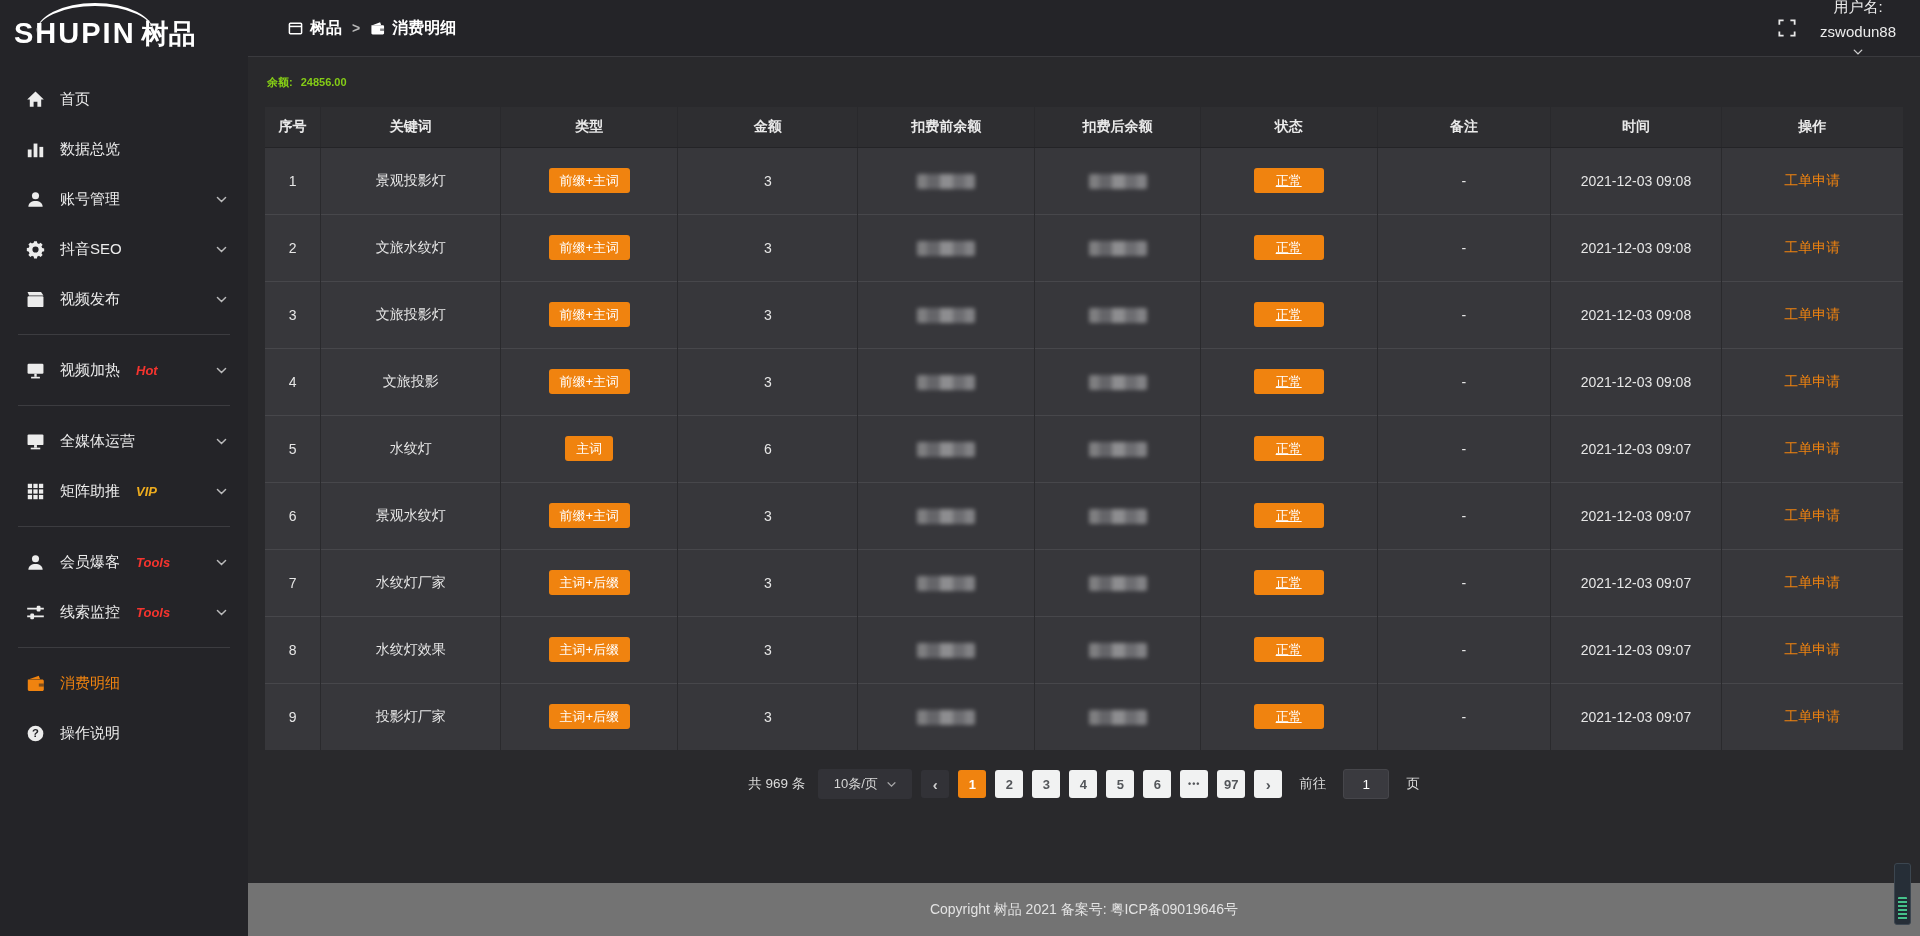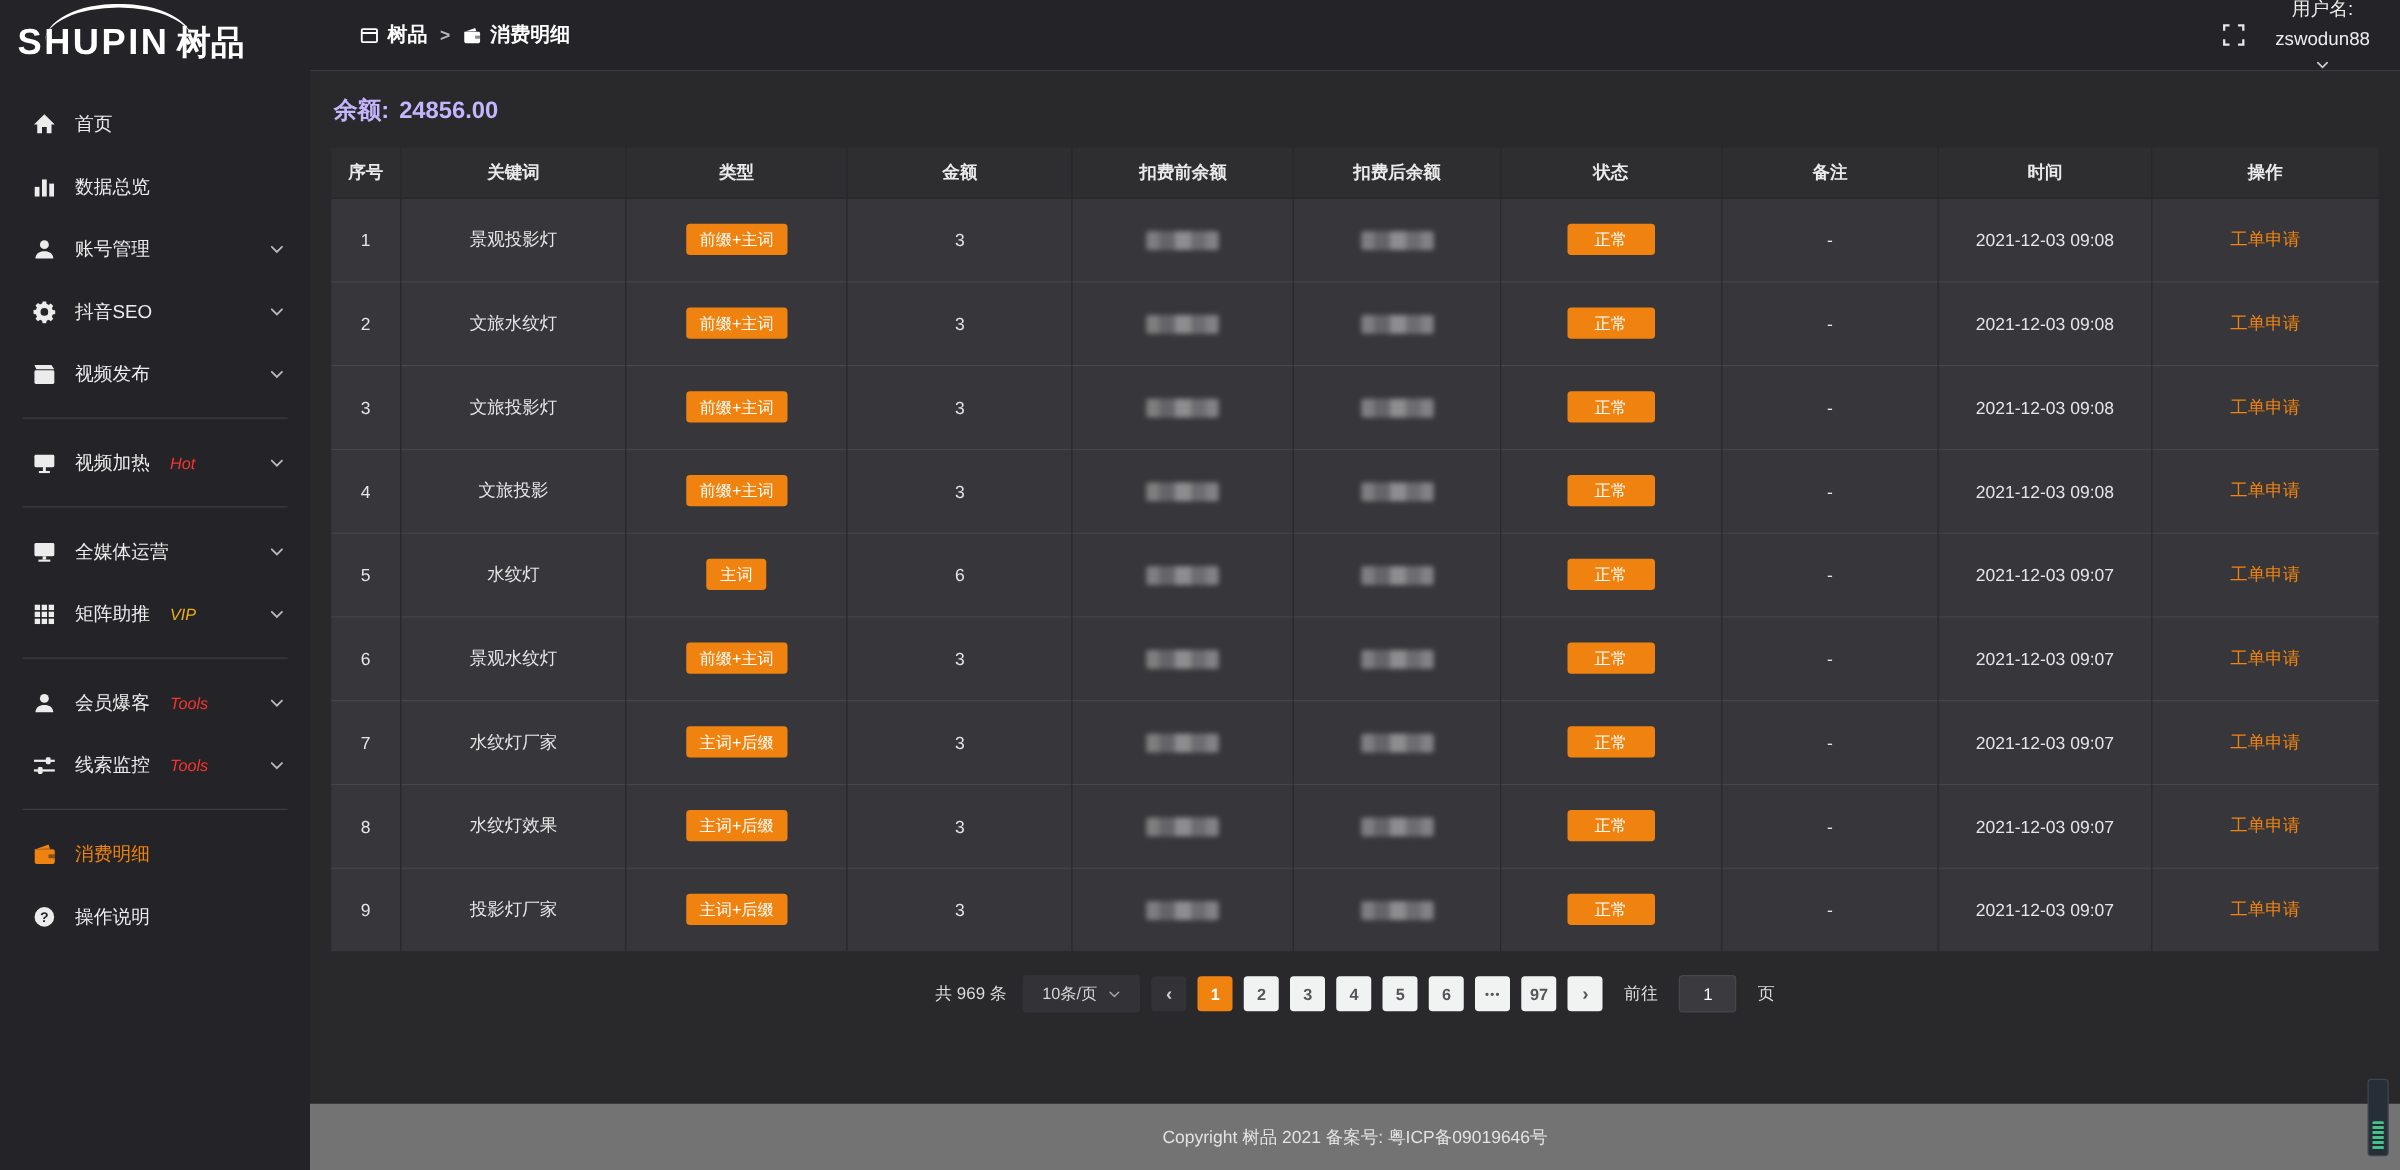--- a/index.html
+++ b/index.html
@@ -23,21 +23,21 @@
   .logo-en { font-size:29px; font-weight:bold; color:#fff; letter-spacing:2px; }
   .logo-cn { font-size:27px; font-weight:bold; color:#fff; margin-left:6px; }
   .menu { margin-top:14px; flex:1; }
   .side-item {
     height:50px; display:flex; align-items:center;
     padding:0 20px 0 26px; cursor:pointer; font-size:15px; color:#ececec;
   }
   .side-item .s-icon { width:19px; height:19px; margin-right:15px; flex:none; display:inline-flex; }
   .side-item .s-icon svg { width:100%; height:100%; }
   .side-item.active { color:var(--accent); }
-  .side-item .tag { font-style:italic; font-weight:normal; font-size:13px; margin-left:16px; }
+  .side-item .tag { font-style:italic; font-weight:bold; font-size:13px; margin-left:16px; }
   .side-item .chev { margin-left:auto; opacity:.75; display:inline-flex; width:13px; height:13px; }
   .side-divider { height:1px; background:#3c3c40; margin:10px 18px; }
 
   
   .main-col { flex:1; display:flex; flex-direction:column; position:relative; min-width:0; }
 
   .topbar {
     height:57px; background:#242428; border-bottom:1px solid #3a3a3e;
     display:flex; align-items:center; justify-content:space-between;
     padding:0 24px 0 40px; flex:none;
@@ -45,40 +45,40 @@
   .breadcrumb { display:flex; align-items:center; gap:10px; font-size:16px; font-weight:600; color:#fff; }
   .crumb { display:inline-flex; align-items:center; gap:7px; cursor:pointer; }
   .crumb .c-icon { width:15px; height:15px; display:inline-flex; }
   .crumb-sep { color:#b9b9b9; font-size:14px; font-weight:bold; }
   .top-right { display:flex; align-items:center; gap:24px; }
   .fs-icon { width:18px; height:18px; display:inline-flex; cursor:pointer; }
   .user-box { display:inline-flex; align-items:center; gap:6px; font-size:15px; color:#ececec; cursor:pointer;flex-direction:column; }
   .user-box .chev { width:12px; height:12px; display:inline-flex; opacity:.85; }
 
   .content { flex:1; padding:0 17px; display:flex; flex-direction:column; }
-  .balance { margin:18px 0 17px 2px; font-size:19px; font-weight:bold; color:#c4b5fd; }
+  .balance { margin:18px 0 17px 2px; font-size:11px; font-weight:bold; color:#84cc16; }
   .balance .bal-val { margin-left:8px; }
 
   
   table.data { width:100%; border-collapse:collapse; table-layout:fixed; }
   table.data th {
     background:#2e2e31; height:40px; font-size:14px; font-weight:600; color:#eaeaea;
     border-left:1px solid #29292c; border-bottom:1px solid #242427;font-family:Liberation Mono, monospace;
   }
   table.data td {
     height:67px; text-align:center; font-size:14px; color:#e6e6e6;
     background:#37373b; border-left:1px solid #2a2a2d; border-top:1px solid #47474b;
   }
   table.data tr td:first-child, table.data tr th:first-child { border-left:none; }
   .badge-type, .badge-status {
     display:inline-block; background:var(--accent); color:#fff; border-radius:3px;
     font-size:13px; line-height:1;
   }
   .badge-type { padding:6px 11px; }
-  .badge-status { padding:6px 22px; }
+  .badge-status { padding:6px 22px;text-decoration:underline; }
   .blur-block {
     display:inline-block; width:58px; height:15px; border-radius:2px; vertical-align:middle;
     background:linear-gradient(90deg,#8b8b8d 0 18%,#6e6e72 18% 40%,#9d9d9f 40% 62%,#77777b 62% 82%,#8f8f92 82%);
     filter:blur(2.2px); opacity:.85;
   }
   .action-link { color:var(--accent); cursor:pointer; font-size:14px; }
 
   
   .pagination { margin-top:19px; display:flex; align-items:center; justify-content:center; gap:9px; }
   .pg-total { font-size:13.5px; color:#dcdcdc; margin-right:4px; }

